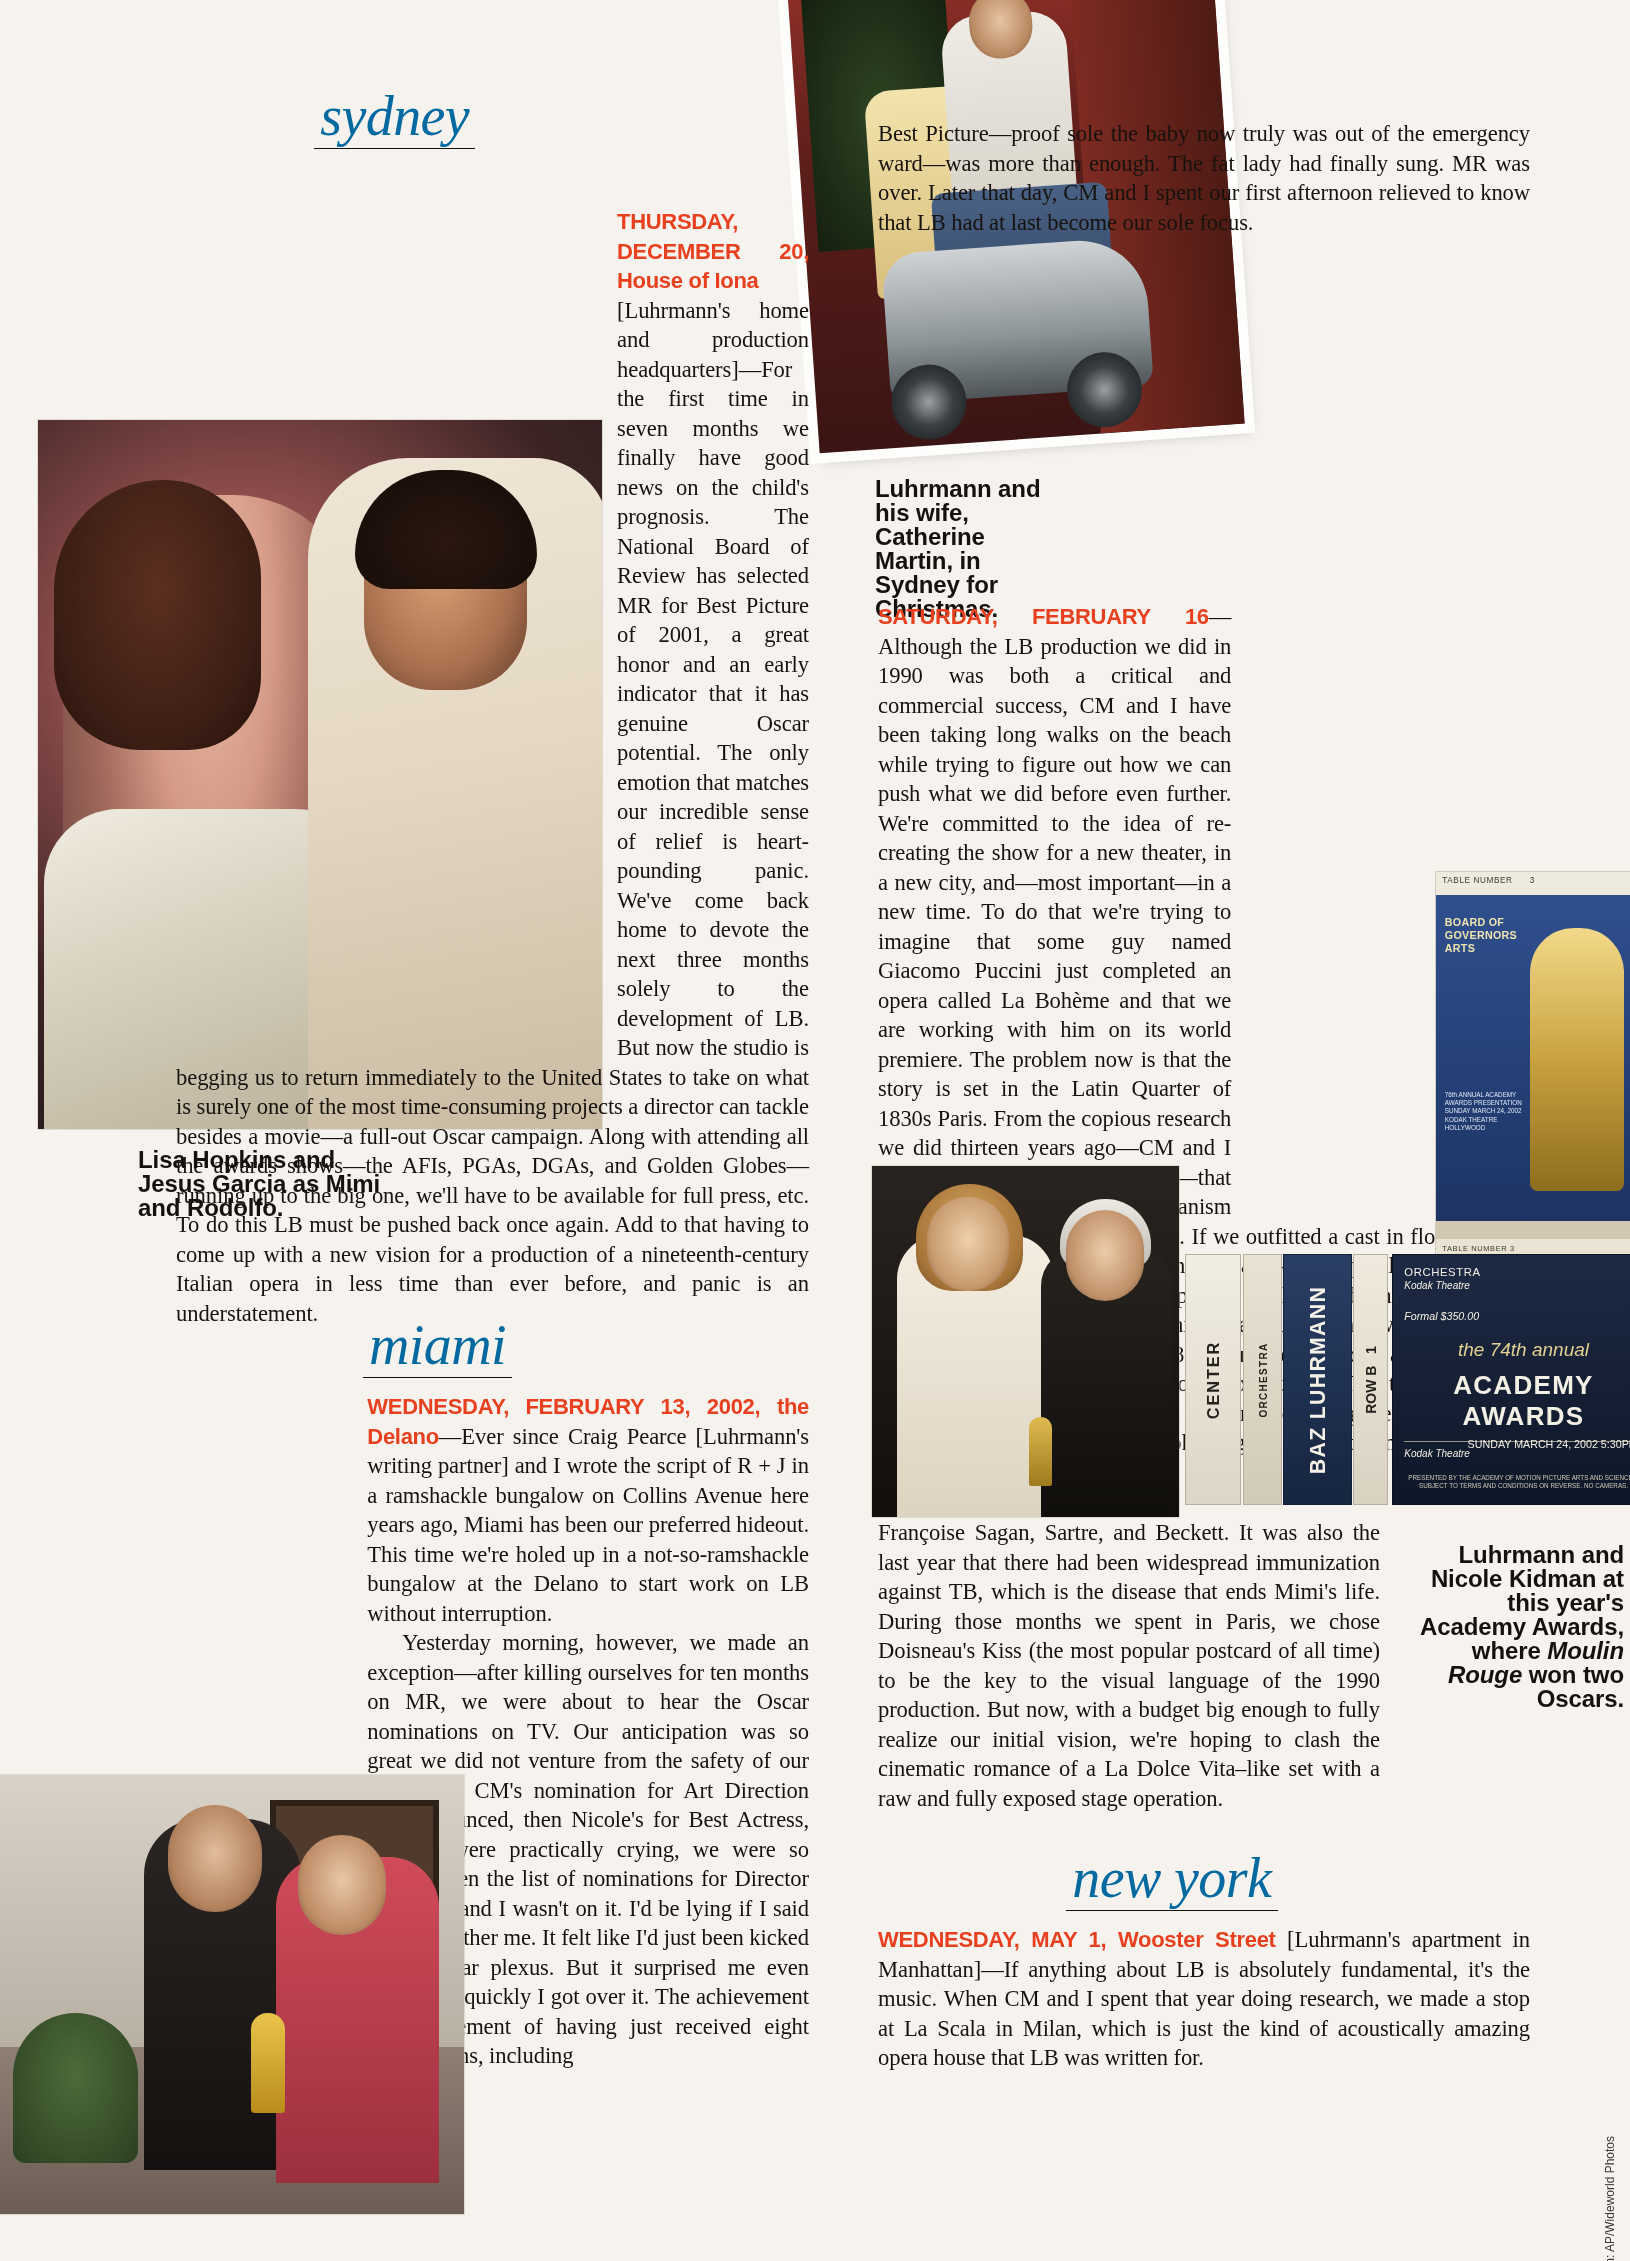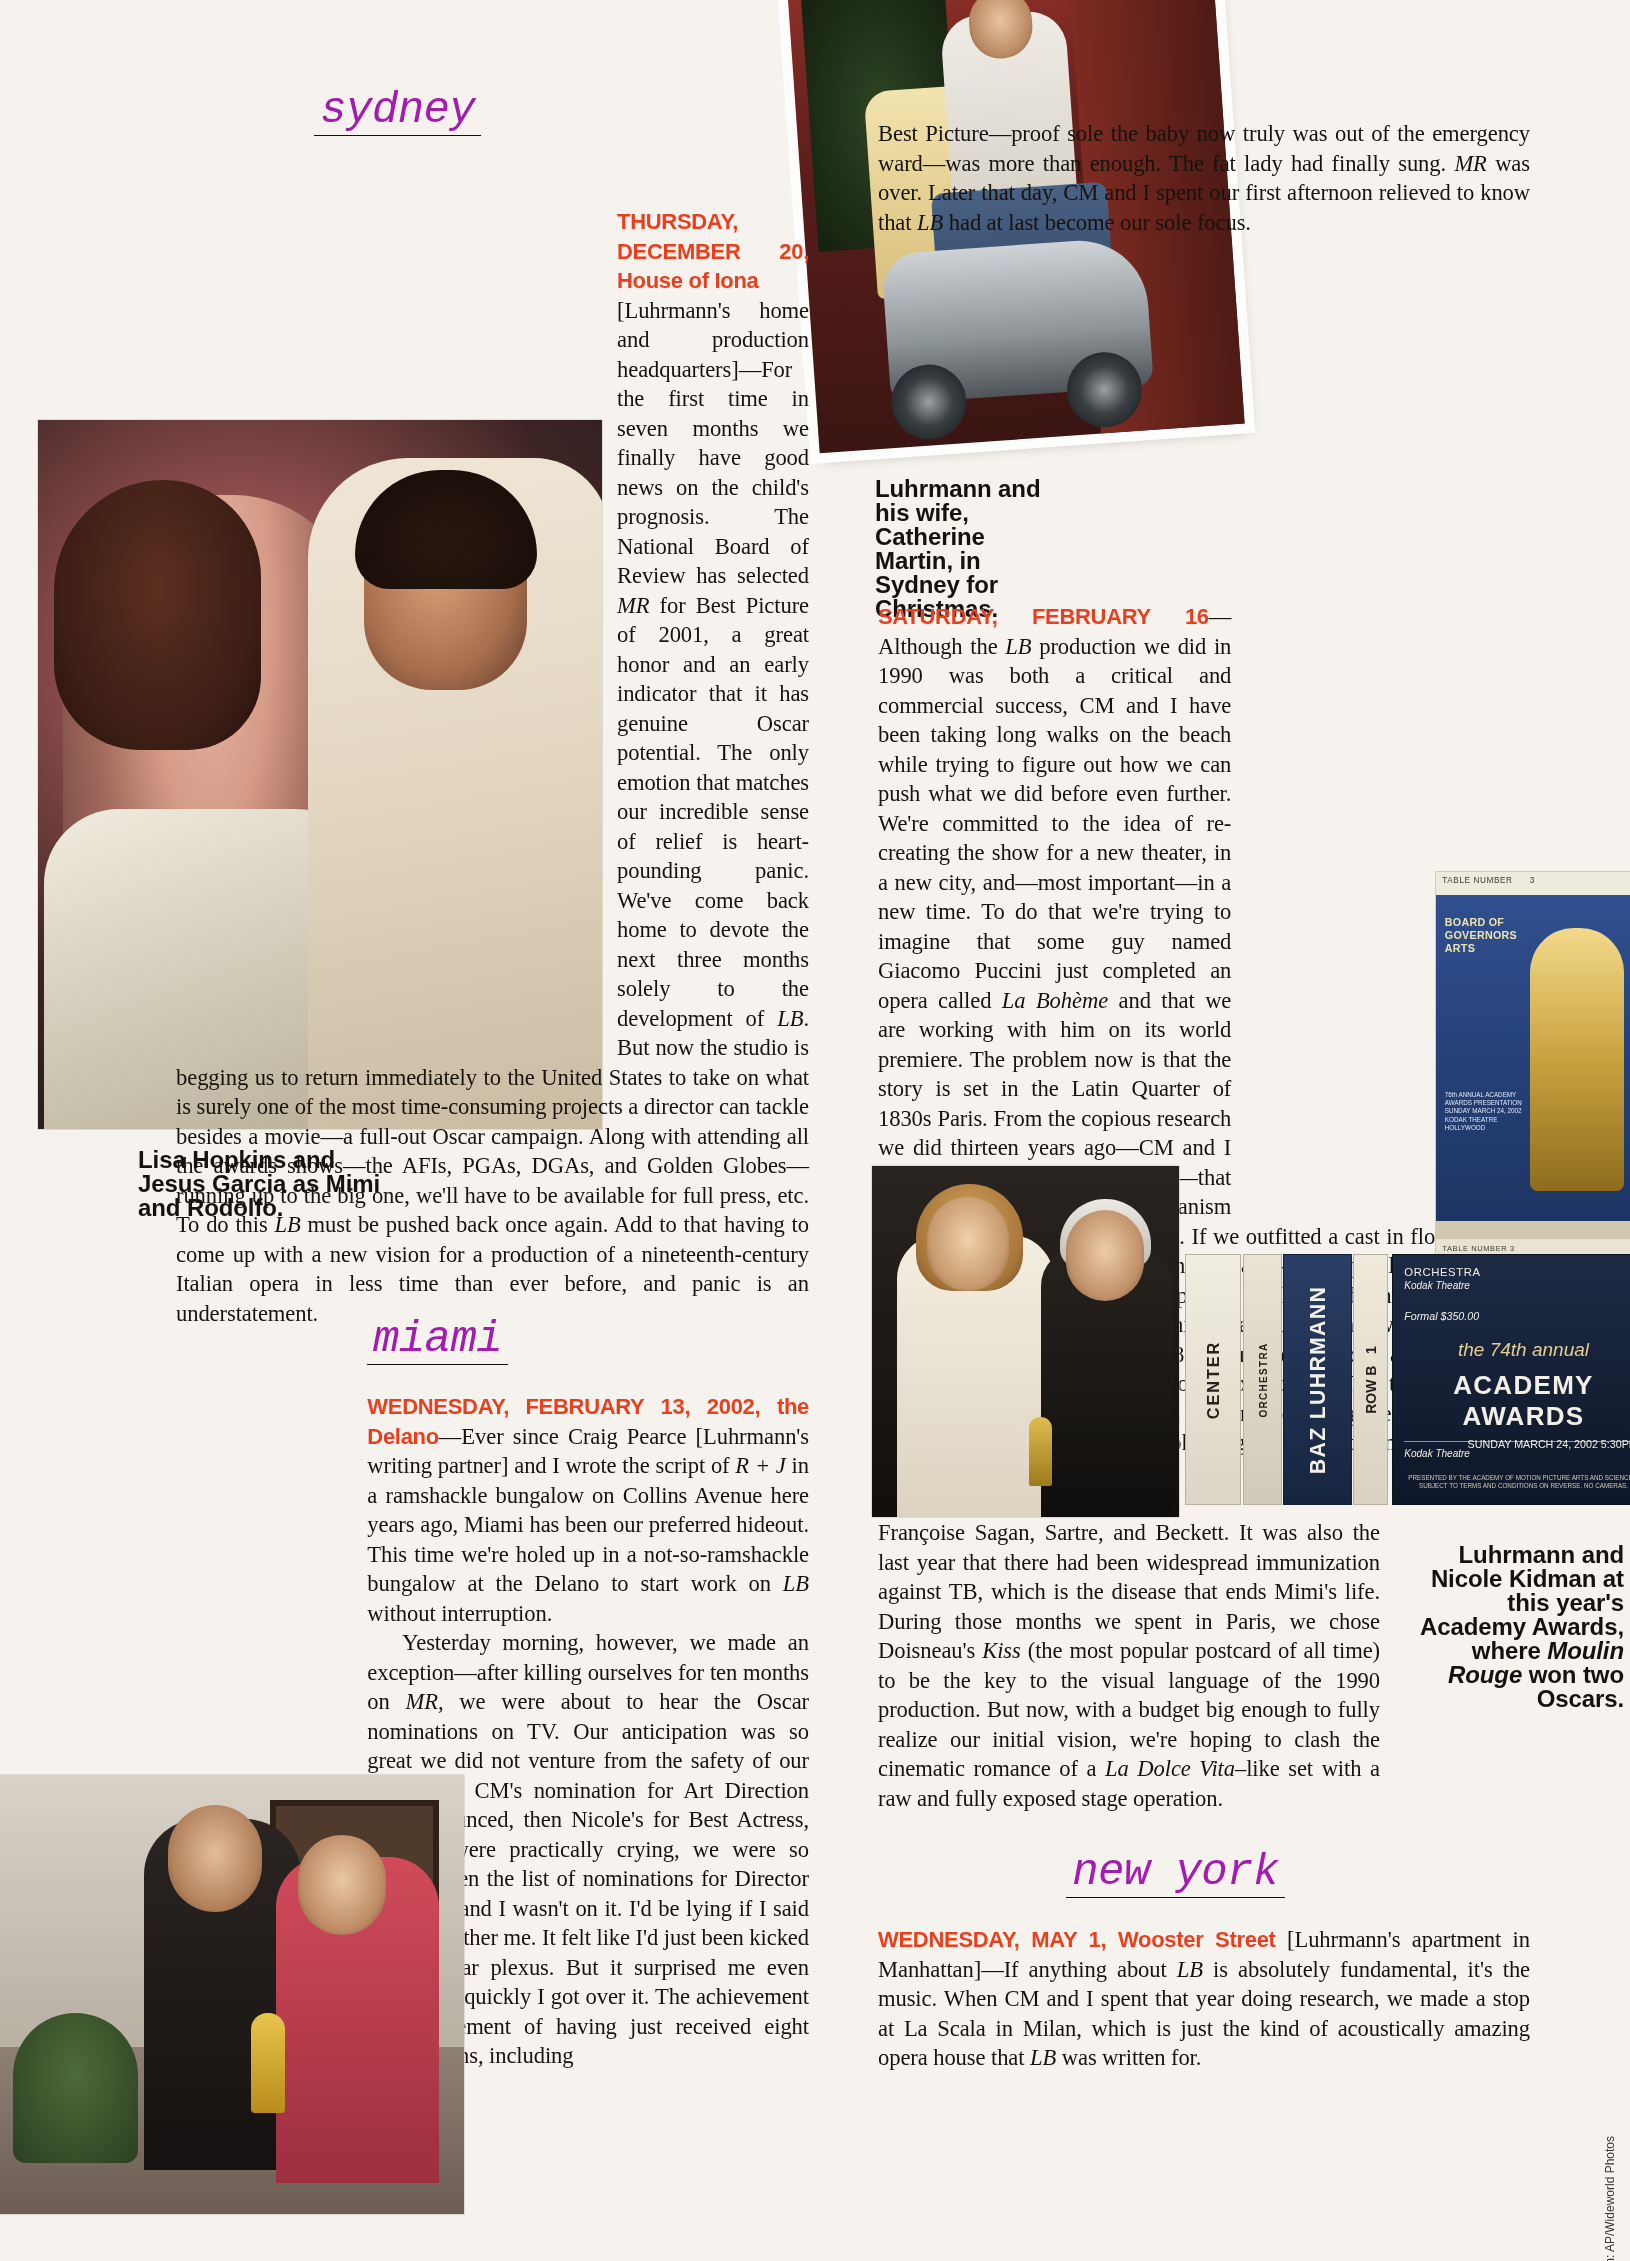--- a/index.html
+++ b/index.html
@@ -30,34 +30,34 @@
     color: #17120e;
     letter-spacing: -0.1px;
   }
   .body-text p {
     margin: 0;
     text-indent: 35px;
   }
   .body-text p.noindent {
     text-indent: 0;
   }
-  .ital { font-style: italic; }
+  .ital { }
   .dateline {
     font-family: "Liberation Sans", sans-serif;
     font-weight: bold;
     color: #e8401f;
     font-size: 22px;
     letter-spacing: -0.3px;
   }
   .section-head {
-    font-family: Liberation Mono, monospace;
+    font-family: Liberation Serif, serif;
     font-style: italic;
-    font-size: 44px;
+    font-size: 56px;
     letter-spacing: -0.6px;
-    color: #a21caf;
+    color: #0369a1;
     border-bottom: 1.9px solid #12100e;
     display: inline-block;
     padding: 0 6.3px 2.5px 6.3px;
     line-height: 1.02;
   }
   .caption {
     font-family: "Liberation Sans", sans-serif;
     font-weight: bold;
     font-size: 24px;
     line-height: 24px;

